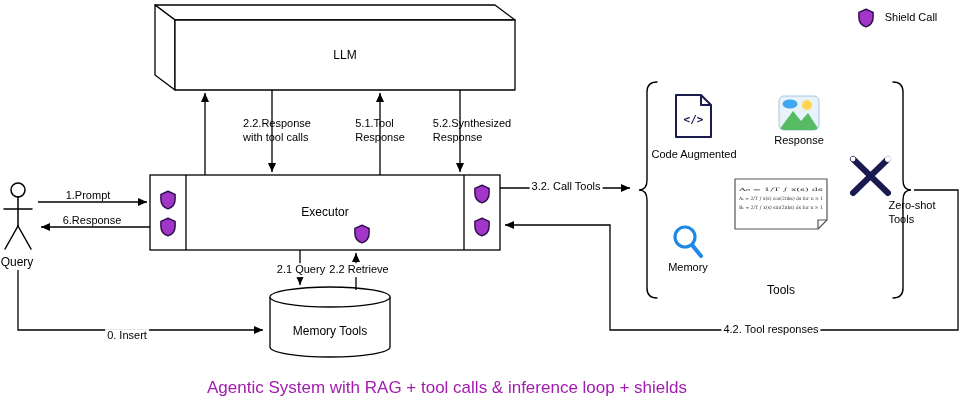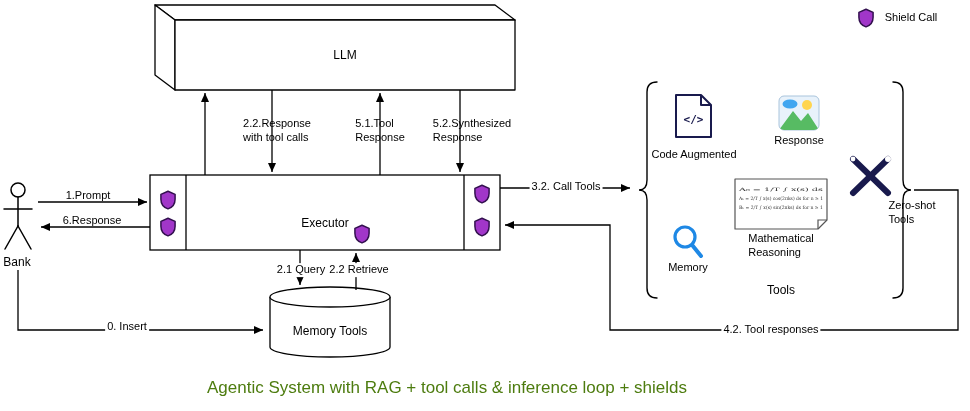--- a/index.html
+++ b/index.html
@@ -26,21 +26,21 @@
     pointer-events: none;
   }
   .lbl.bold { font-weight: normal; font-size: 12px; }
   .lbl.nobg { background: transparent; }
   .title {
     position: absolute;
     left: 447px;
     top: 388px;
     transform: translate(-50%, -50%);
     font-size: 17px;
-    color: #4d7c0f;
+    color: #a21caf;
     white-space: nowrap;
   }
 </style>
 </head>
 <body>
 
 <div id="stage">
 
   <svg id="canvas" width="970" height="411" viewBox="0 0 970 411">
     <defs>
@@ -138,44 +138,42 @@
       <use href="#shield" x="856" y="8" width="20" height="20"></use>
       <use href="#shield" x="158" y="190" width="20" height="20"></use>
       <use href="#shield" x="158" y="217" width="20" height="20"></use>
       <use href="#shield" x="472" y="184" width="20" height="20"></use>
       <use href="#shield" x="472" y="217" width="20" height="20"></use>
       <use href="#shield" x="352" y="224" width="20" height="20"></use>
     </g>
   </svg>
 
   <div class="lbl bold nobg" style="left:345px; top:55px">LLM</div>
-  <div class="lbl bold nobg" style="left:325px; top:223px">Executor</div>
+  <div class="lbl bold nobg" style="left:325px; top:212px">Executor</div>
   <div class="lbl bold nobg" style="left:330px; top:331px">Memory Tools</div>
-  <div class="lbl bold nobg" style="left:17px;  top:262px">Bank</div>
+  <div class="lbl bold nobg" style="left:17px;  top:262px">Query</div>
   <div class="lbl bold nobg" style="left:781px; top:290px">Tools</div>
 
   <div class="lbl nobg" style="left:694px; top:155px">Code Augmented</div>
   <div class="lbl nobg" style="left:799px; top:141px">Response</div>
   <div class="lbl nobg" style="left:688px; top:268px">Memory</div>
-  <div class="lbl nobg" style="left:781px; top:246px">Mathematical
-Reasoning</div>
   <div class="lbl nobg" style="left:912px; top:213px">Zero-shot
 Tools</div>
 
   <div class="lbl nobg" style="left:88px;  top:196px">1.Prompt</div>
   <div class="lbl nobg" style="left:92px;  top:221px">6.Response</div>
   <div class="lbl nobg" style="left:277px; top:131px">2.2.Response
 with tool calls</div>
   <div class="lbl nobg" style="left:380px; top:131px">5.1.Tool
 Response</div>
   <div class="lbl nobg" style="left:472px; top:131px">5.2.Synthesized
 Response</div>
   <div class="lbl" style="left:301px; top:270px">2.1 Query</div>
   <div class="lbl" style="left:359px; top:270px">2.2 Retrieve</div>
-  <div class="lbl" style="left:127px; top:327px">0. Insert</div>
+  <div class="lbl" style="left:127px; top:336px">0. Insert</div>
   <div class="lbl" style="left:566px; top:187px">3.2. Call Tools</div>
   <div class="lbl" style="left:771px; top:330px">4.2. Tool responses</div>
 
   <div class="lbl nobg" style="left:911px; top:18px">Shield Call</div>
 
   <div class="title">Agentic System with RAG + tool calls &amp; inference loop + shields</div>
 
 </div>
 
 </body></html>

